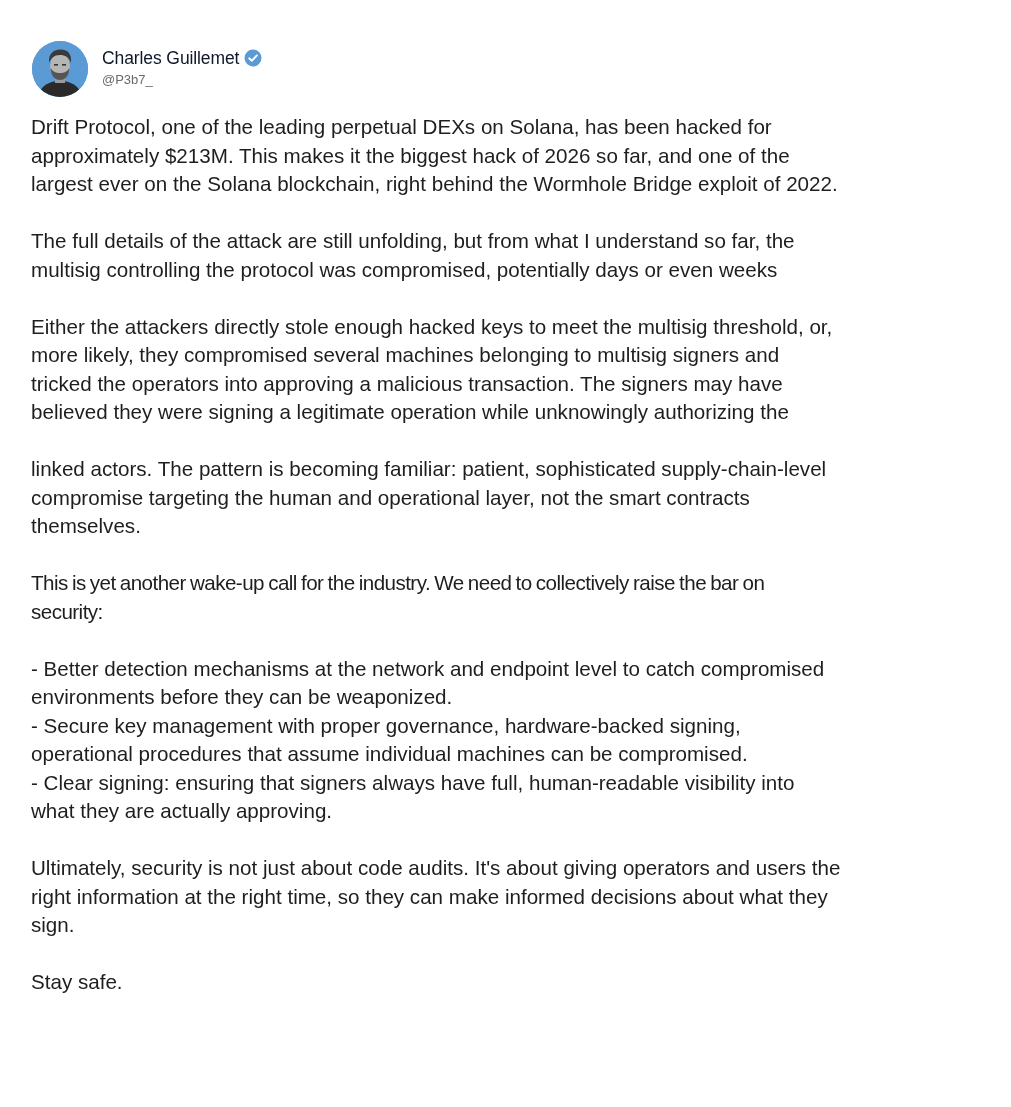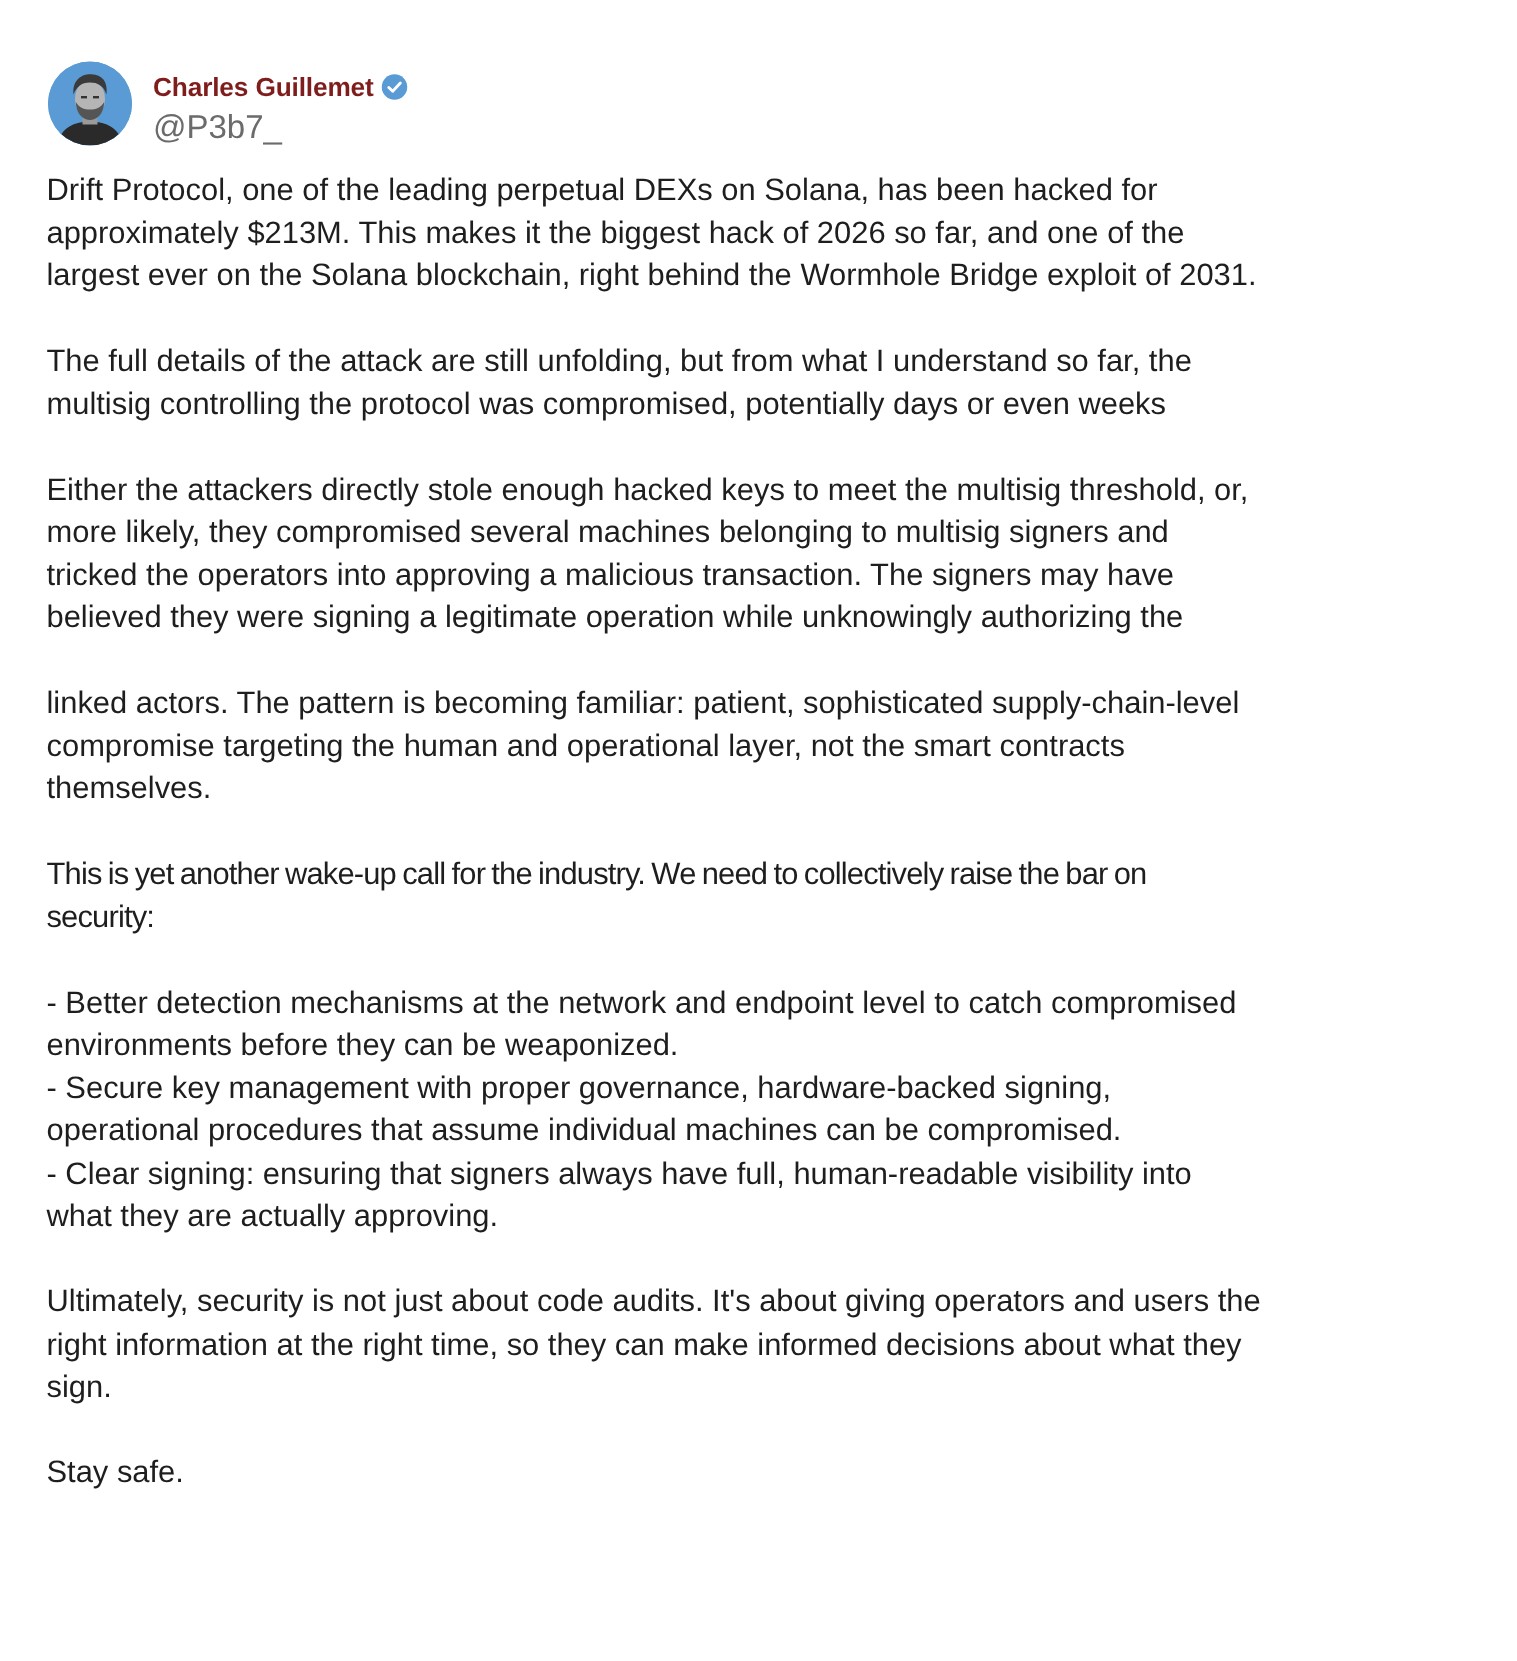--- a/index.html
+++ b/index.html
@@ -41,33 +41,33 @@
     .identity {
       margin-left: 14px;
       margin-top: 6px;
     }
     .name-row {
       display: flex;
       align-items: center;
       height: 22px;
     }
     .display-name {
-      font-weight: bold;
+      font-weight: normal;
       font-size: 17.5px;
-      color: #7f1d1d;
+      color: #0f172a;
       letter-spacing: -0.1px;
     }
     .verified {
       margin-left: 5px;
       width: 18px;
       height: 18px;
       display: inline-block;
     }
     .handle {
-      font-size: 22px;
+      font-size: 13px;
       color: #6b6b6b;
       margin-top: 3px;
     }
     .body-text {
       position: absolute;
       left: 31px;
       top: 113px;
       width: 960px;
       font-size: 20.6px;
       line-height: 28.5px;
@@ -121,21 +121,21 @@
       </div>
       <div class="handle">@P3b7_</div>
     </div>
   </div>
 
   <div class="body-text">
 
     <p class="para">
       <span class="line">Drift Protocol, one of the leading perpetual DEXs on Solana, has been hacked for</span>
       <span class="line">approximately $213M. This makes it the biggest hack of 2026 so far, and one of the</span>
-      <span class="line">largest ever on the Solana blockchain, right behind the Wormhole Bridge exploit of 2031.</span>
+      <span class="line">largest ever on the Solana blockchain, right behind the Wormhole Bridge exploit of 2022.</span>
     </p>
 
     <p class="para">
       <span class="line">The full details of the attack are still unfolding, but from what I understand so far, the</span>
       <span class="line">multisig controlling the protocol was compromised, potentially days or even weeks</span>
     </p>
 
     <p class="para">
       <span class="line">Either the attackers directly stole enough hacked keys to meet the multisig threshold, or,</span>
       <span class="line">more likely, they compromised several machines belonging to multisig signers and</span>

